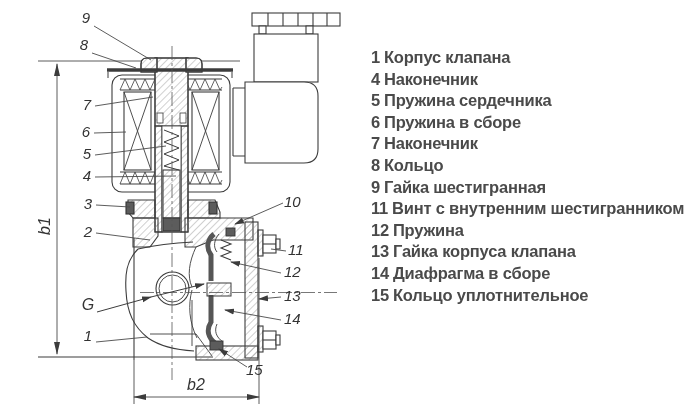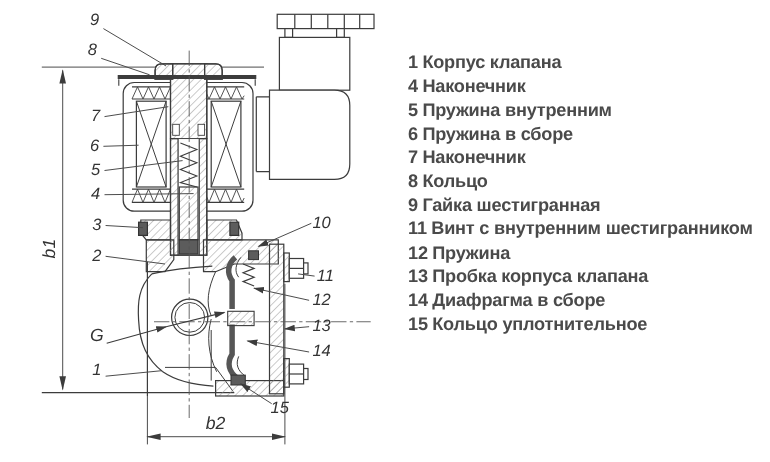--- a/index.html
+++ b/index.html
@@ -181,25 +181,25 @@
     <text class="dimlbl" x="88" y="310" text-anchor="middle">G</text>
     <text class="dimlbl" transform="translate(50,226) rotate(-90)" text-anchor="middle">b1</text>
     <text class="dimlbl" x="196" y="390" text-anchor="middle">b2</text>
   </g>
 </svg>
 
 
 <div class="legend">
   <div class="lrow"><span class="num">1</span><span>Корпус клапана</span></div>
   <div class="lrow"><span class="num">4</span><span>Наконечник</span></div>
-  <div class="lrow"><span class="num">5</span><span>Пружина внутренним</span></div>
+  <div class="lrow"><span class="num">5</span><span>Пружина сердечника</span></div>
   <div class="lrow"><span class="num">6</span><span>Пружина в сборе</span></div>
   <div class="lrow"><span class="num">7</span><span>Наконечник</span></div>
   <div class="lrow"><span class="num">8</span><span>Кольцо</span></div>
   <div class="lrow"><span class="num">9</span><span>Гайка шестигранная</span></div>
   <div class="lrow"><span class="num">11</span><span>Винт с внутренним шестигранником</span></div>
   <div class="lrow"><span class="num">12</span><span>Пружина</span></div>
-  <div class="lrow"><span class="num">13</span><span>Пробка корпуса клапана</span></div>
+  <div class="lrow"><span class="num">13</span><span>Гайка корпуса клапана</span></div>
   <div class="lrow"><span class="num">14</span><span>Диафрагма в сборе</span></div>
   <div class="lrow"><span class="num">15</span><span>Кольцо уплотнительное</span></div>
 </div>
 
 </div>
 
 </body></html>

